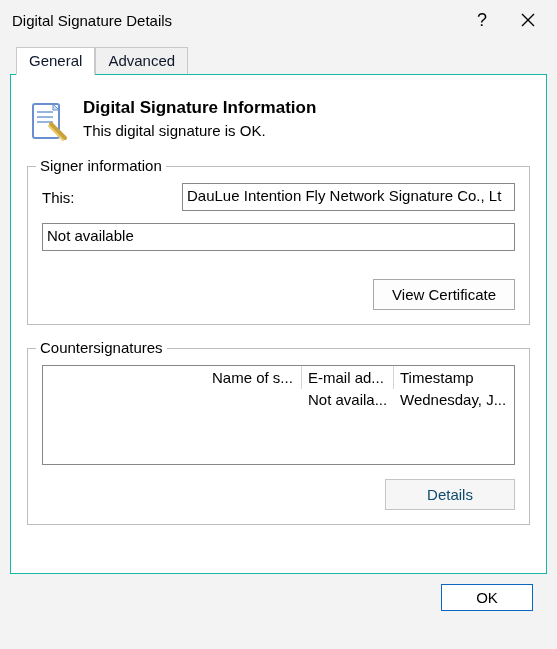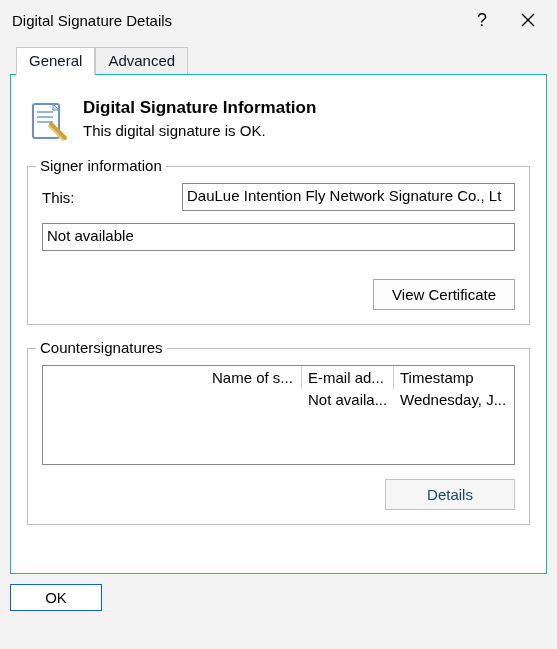--- a/index.html
+++ b/index.html
@@ -124,21 +124,21 @@
   .lt-row.header .lt-cell:last-child { border-right:none; }
   .lt-cell {
     padding: 2px 6px;
     overflow:hidden; white-space:nowrap; text-overflow:ellipsis;
   }
   .c1 { width: 96px; }
   .c2 { width: 92px; }
   .c3 { flex: 0 0 120px; }
 
   .footer {
-    display:flex; justify-content:flex-start;
+    display:flex; justify-content:flex-end;
     padding: 10px 14px 0 0;
   }
   .ok-btn {
     border: 1px solid #0a66c2;
     background: #fff;
     min-width: 92px;
     padding: 4px 0;
     font-size: 15px;
     font-family: inherit;
     text-align:center;

